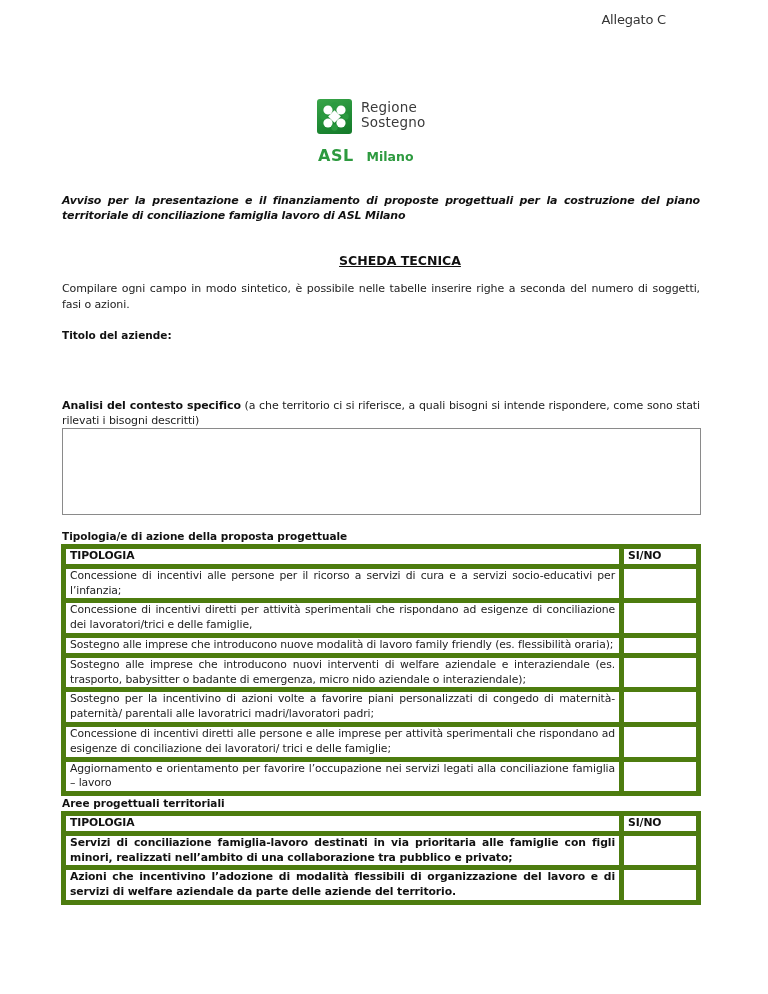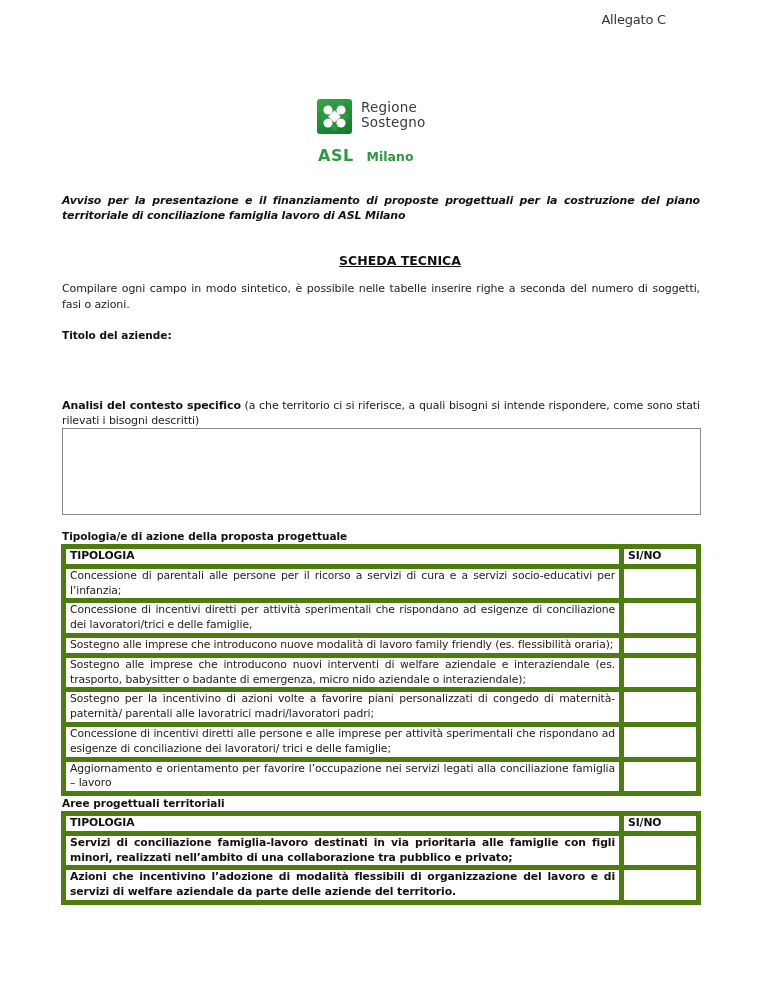--- a/index.html
+++ b/index.html
@@ -119,21 +119,21 @@
   <div class="analisi-box"></div>
 
   <div class="section-title" style="top:530px;">Tipologia/e di azione della proposta progettuale</div>
   <table class="form-table" style="top:544px;">
     <tbody>
       <tr class="head">
         <td>TIPOLOGIA</td>
         <td class="sino">SI/NO</td>
       </tr>
       <tr class="body">
-        <td>Concessione di parentali alle persone per il ricorso a servizi di cura e a servizi socio-educativi per l’infanzia;</td>
+        <td>Concessione di incentivi alle persone per il ricorso a servizi di cura e a servizi socio-educativi per l’infanzia;</td>
         <td class="sino input-cell"></td>
       </tr>
       <tr class="body">
         <td>Concessione di incentivi diretti per attività sperimentali che rispondano ad esigenze di conciliazione dei lavoratori/trici e delle famiglie,</td>
         <td class="sino input-cell"></td>
       </tr>
       <tr class="body">
         <td>Sostegno alle imprese che introducono nuove modalità di lavoro family friendly (es. flessibilità oraria);</td>
         <td class="sino input-cell"></td>
       </tr>

